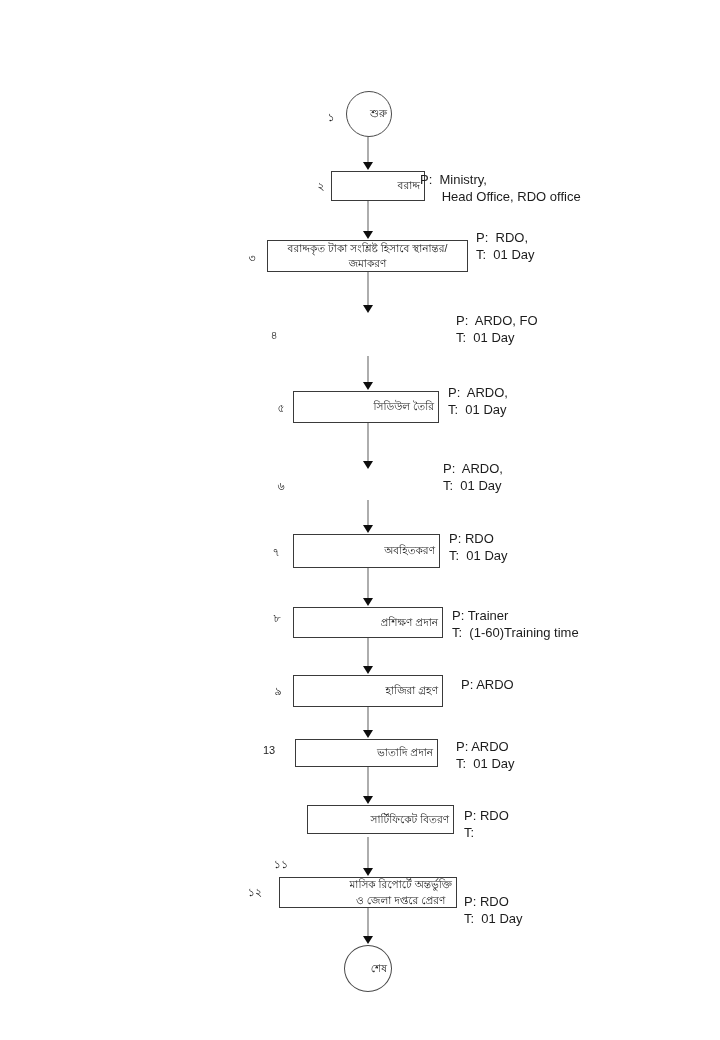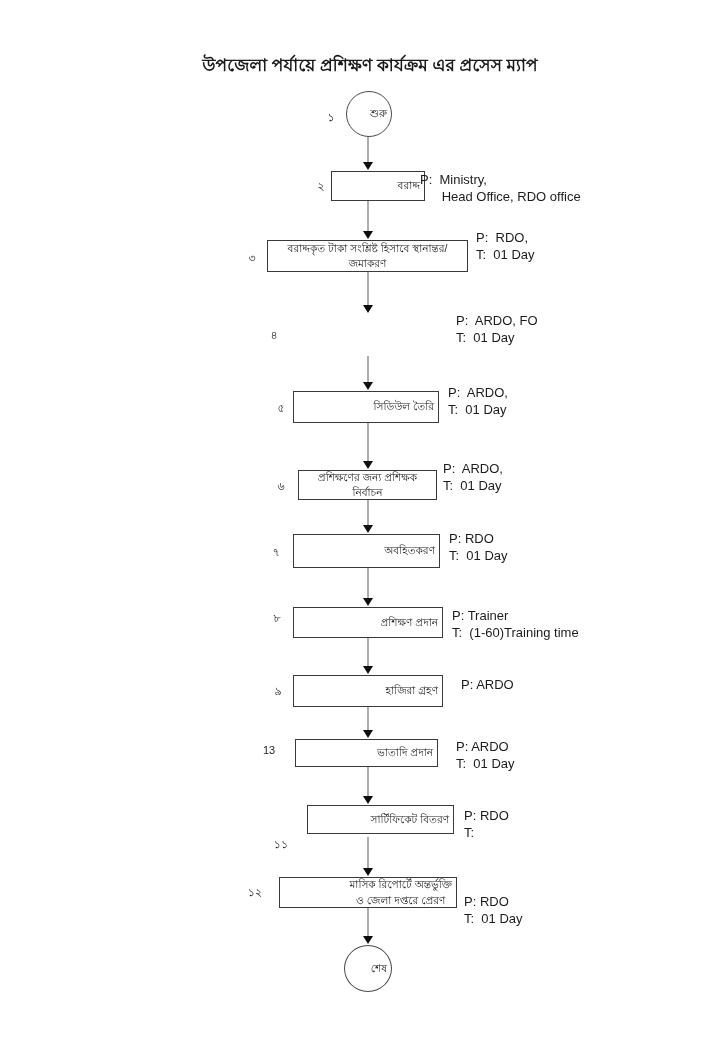--- a/index.html
+++ b/index.html
@@ -75,21 +75,20 @@
   svg.arrows path {
     fill: #0d0d0d;
     stroke: none;
   }
 </style>
 </head>
 <body>
 
 <div id="canvas">
 
-  <div class="title">উপজেলা পর্যায়ে প্রশিক্ষণ কার্যক্রম এর প্রসেস ম্যাপ</div>
 
   <svg class="arrows" width="720" height="1040">
     <g>
         <line x1="368" y1="137" x2="368" y2="163"></line>
         <path d="M363,162 L373,162 L368,170 Z"></path>
       </g>
     <g>
         <line x1="368" y1="201" x2="368" y2="232"></line>
         <path d="M363,231 L373,231 L368,239 Z"></path>
       </g>
@@ -138,43 +137,40 @@
   <span class="num" style="left:320px;top:109px">১</span>
   <span class="num" style="left:310px;top:178px">২</span>
   <span class="num" style="left:241px;top:250px">৩</span>
   <span class="num" style="left:263px;top:327px">৪</span>
   <span class="num" style="left:270px;top:400px">৫</span>
   <span class="num" style="left:270px;top:478px">৬</span>
   <span class="num" style="left:265px;top:544px">৭</span>
   <span class="num" style="left:266px;top:610px">৮</span>
   <span class="num" style="left:267px;top:683px">৯</span>
   <span class="num" style="left:258px;top:744px">13</span>
-  <span class="num" style="left:270px;top:836px">১১</span>
+  <span class="num" style="left:270px;top:856px">১১</span>
   <span class="num" style="left:244px;top:884px">১২</span>
 
   <div class="node terminator" style="left:346px;top:91px;width:46px;height:46px">
     <span>শুরু</span>
   </div>
 
   <div class="node" style="left:331px;top:171px;width:94px;height:30px">
     <span>বরাদ্দ</span>
   </div>
 
   <div class="node" style="left:267px;top:240px;width:201px;height:32px">
     <span>বরাদ্দকৃত টাকা সংশ্লিষ্ট হিসাবে স্থানান্তর/জমাকরণ</span>
   </div>
 
 
   <div class="node" style="left:293px;top:391px;width:146px;height:32px">
     <span>সিডিউল তৈরি</span>
   </div>
 
-  <div class="node" style="left:298px;top:470px;width:139px;height:30px">
-    <span>প্রশিক্ষণের জন্য প্রশিক্ষক নির্বাচন</span>
-  </div>
 
   <div class="node" style="left:293px;top:534px;width:147px;height:34px">
     <span>অবহিতকরণ</span>
   </div>
 
   <div class="node" style="left:293px;top:607px;width:150px;height:31px">
     <span>প্রশিক্ষণ প্রদান</span>
   </div>
 
   <div class="node" style="left:293px;top:675px;width:150px;height:32px">

